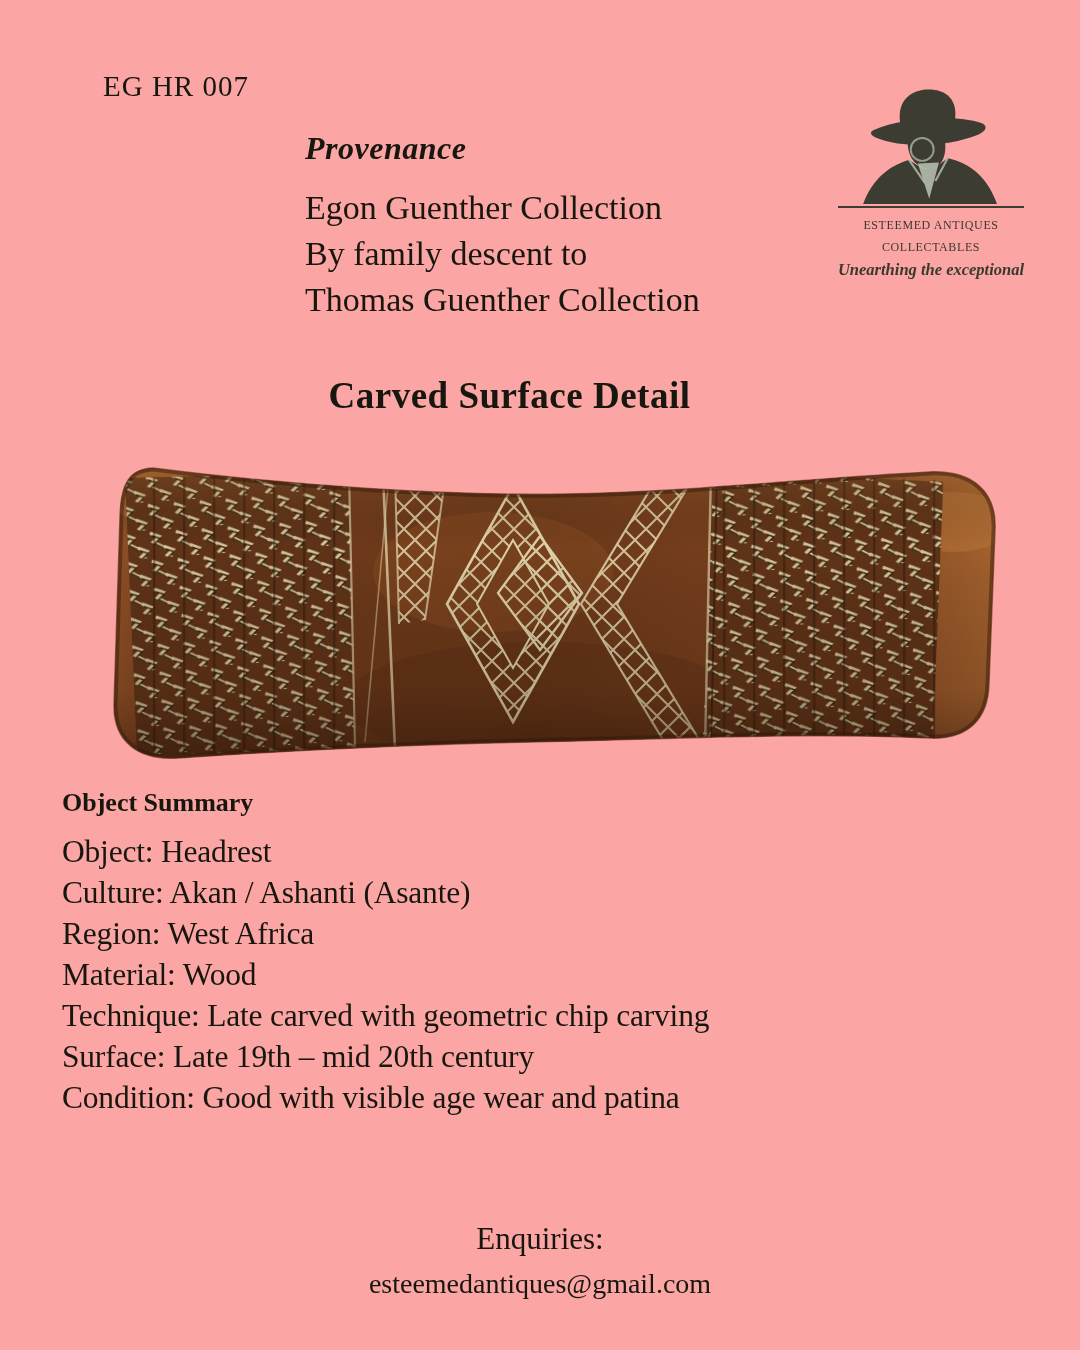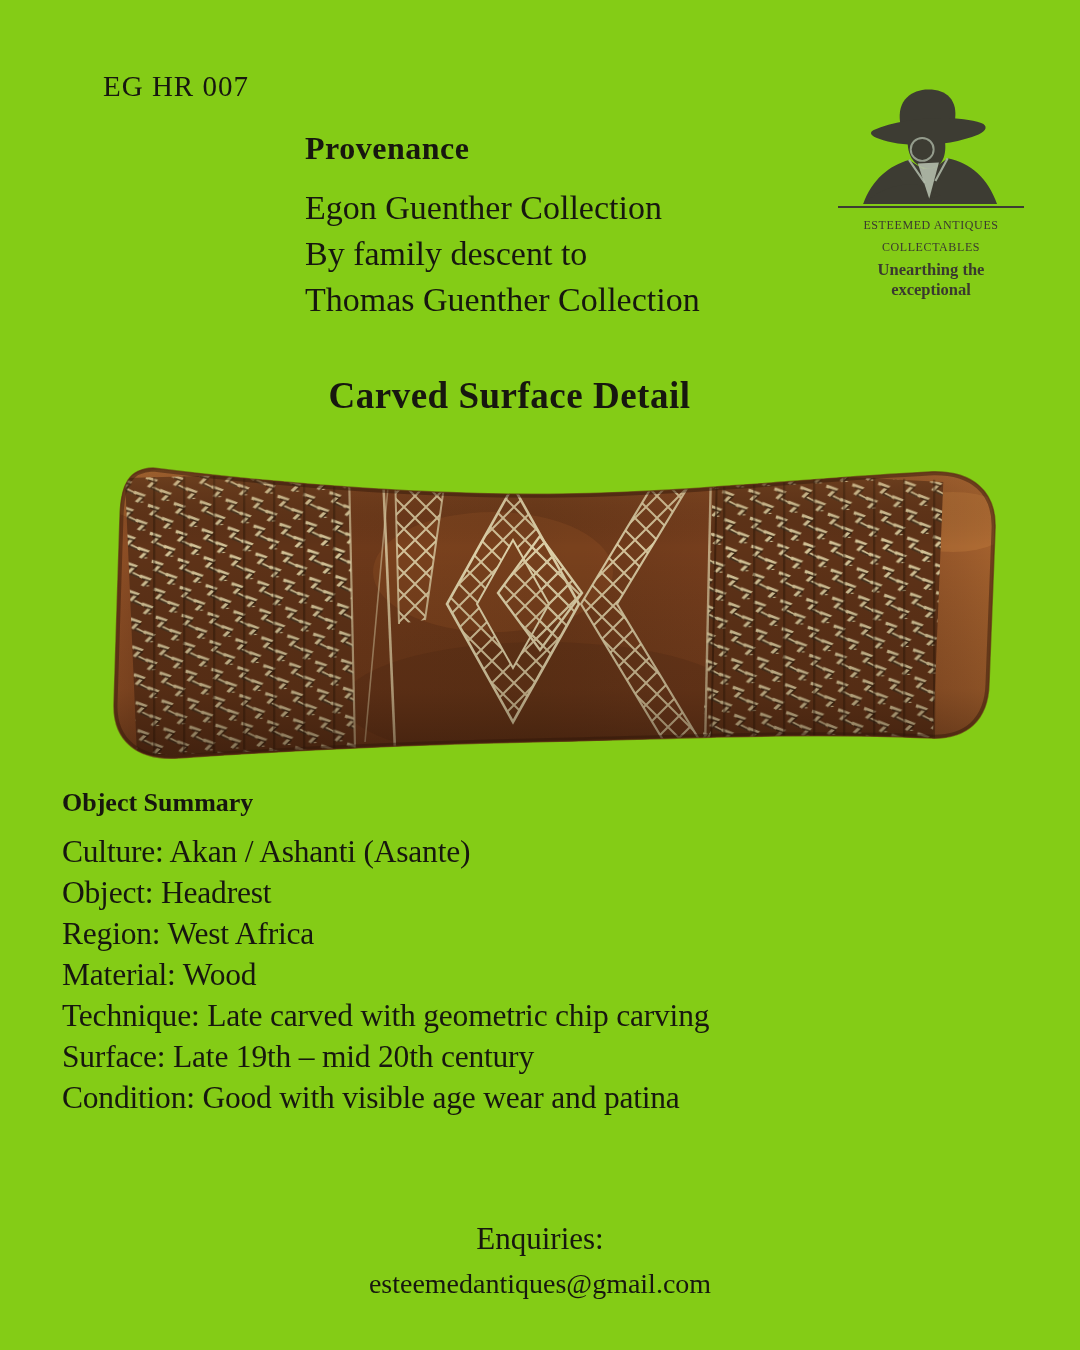--- a/index.html
+++ b/index.html
@@ -1,41 +1,41 @@
 <!DOCTYPE html>
 <html><head>
 <meta charset="utf-8">
 <style>
   html,body{margin:0;padding:0;}
   body{background:#b2bcab;}
   .page{
     position:relative;
     width:1080px;height:1350px;
-    background:#84cc16;
+    background:#fca5a5;
     overflow:hidden;
     font-family:"Liberation Serif","DejaVu Serif",serif;
     color:#17170f;
   }
   .ref-code{
     position:absolute;left:103px;top:70px;
     font-size:29px;letter-spacing:1px;
   }
   .provenance{position:absolute;left:305px;top:130px;}
   .provenance-title{
-    font-size:32px;font-weight:bold;margin:0 0 18px 0;letter-spacing:.5px;
+    font-size:32px;font-weight:bold;margin:0 0 18px 0;letter-spacing:.5px;font-style:italic;
   }
   .provenance-line{font-size:34px;line-height:46px;}
   .logo{
     position:absolute;left:836px;top:86px;width:190px;
     text-align:center;color:#3a392f;
   }
   .logo-figure{display:block;margin:0 auto;}
   .logo-rule{height:2px;background:#3d3c33;margin:2px 2px 6px 2px;}
   .logo-name{font-size:12px;line-height:22px;letter-spacing:.6px;}
-  .logo-tagline{font-size:16.5px;margin-top:2px;font-weight:bold;}
+  .logo-tagline{font-size:16.5px;font-style:italic;margin-top:2px;font-weight:bold;}
   .section-title{
     position:absolute;left:0;top:374px;width:1019px;
     text-align:center;font-size:37px;font-weight:bold;letter-spacing:.5px;
   }
   .artifact{position:absolute;left:63px;top:452px;width:952px;height:315px;}
   .summary{position:absolute;left:62px;top:788px;width:960px;}
   .summary-title{font-size:26px;font-weight:bold;margin:0 0 13px 0;}
   .summary-line{font-size:31.5px;line-height:41px;letter-spacing:-0.2px;}
   .footer{
     position:absolute;left:0;top:1216px;width:1080px;text-align:center;
@@ -165,22 +165,22 @@
         <rect x="0" y="0" width="952" height="315" fill="url(#woodV)"></rect>
         <path d="M90 16 C230 34 390 44 500 42 C630 40 750 26 866 20 C910 18 934 40 932 78 L926 232 C925 268 904 288 866 286 C730 280 580 288 470 290 C355 292 205 300 116 306 C76 309 50 290 51 252 L57 64 C58 32 66 17 90 16 Z" fill="none" stroke="#2e1708" stroke-width="7" opacity="0.45"></path>
       </g>
 
       <path d="M90 16 C230 34 390 44 500 42 C630 40 750 26 866 20 C910 18 934 40 932 78 L926 232 C925 268 904 288 866 286 C730 280 580 288 470 290 C355 292 205 300 116 306 C76 309 50 290 51 252 L57 64 C58 32 66 17 90 16 Z" fill="none" stroke="#5b2f14" stroke-width="1.5" opacity="0.6"></path>
     </svg>
   </div>
 
   <div class="summary">
     <div class="summary-title">Object Summary</div>
+    <div class="summary-line">Object: Headrest</div>
     <div class="summary-line">Culture: Akan / Ashanti (Asante)</div>
-    <div class="summary-line">Object: Headrest</div>
     <div class="summary-line">Region: West Africa</div>
     <div class="summary-line">Material: Wood</div>
     <div class="summary-line">Technique: Late carved with geometric chip carving</div>
     <div class="summary-line">Surface: Late 19th – mid 20th century</div>
     <div class="summary-line">Condition: Good with visible age wear and patina</div>
   </div>
 
   <div class="footer">
     <div class="footer-label">Enquiries:</div>
     <div class="footer-email">esteemedantiques@gmail.com</div>

